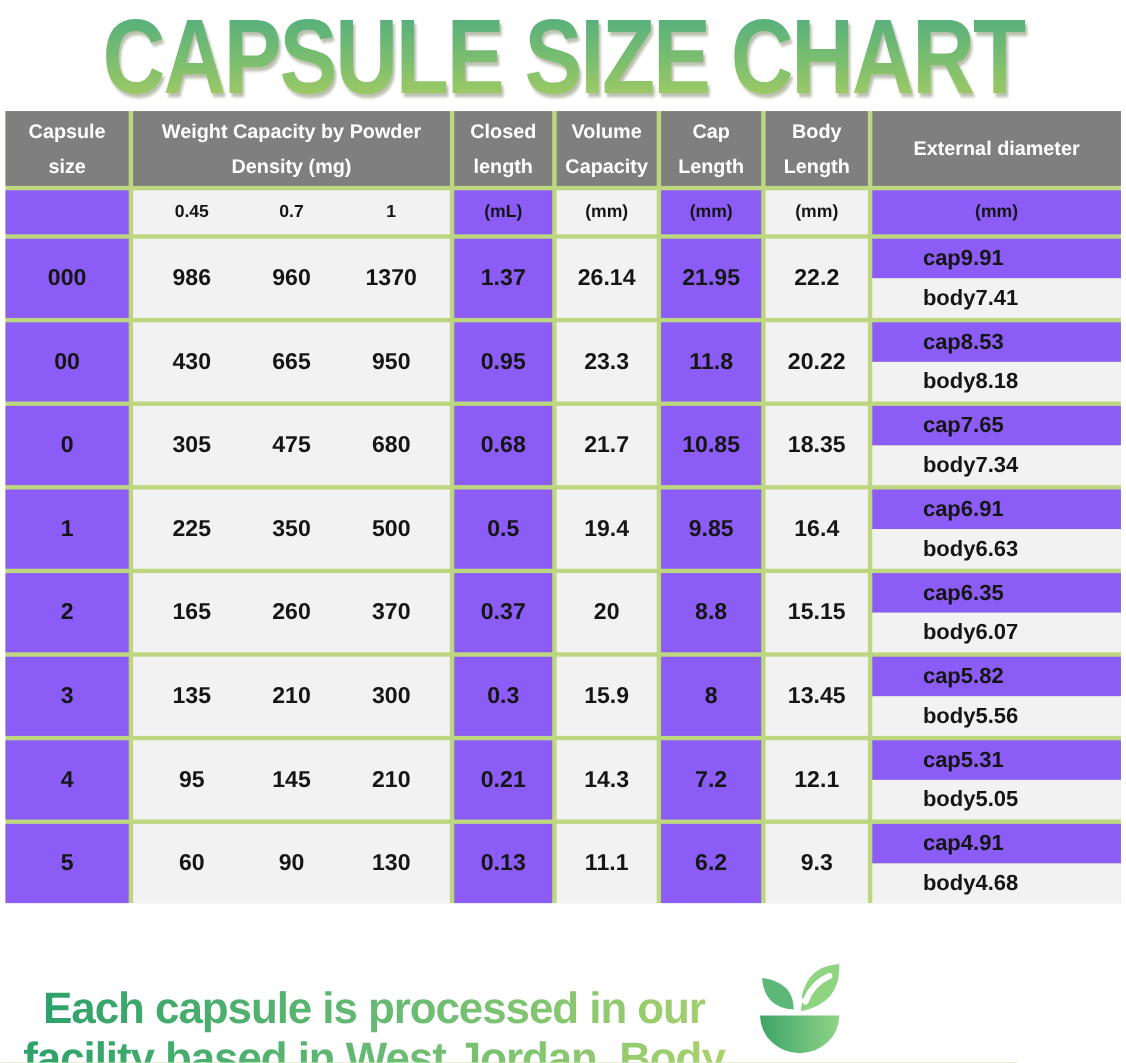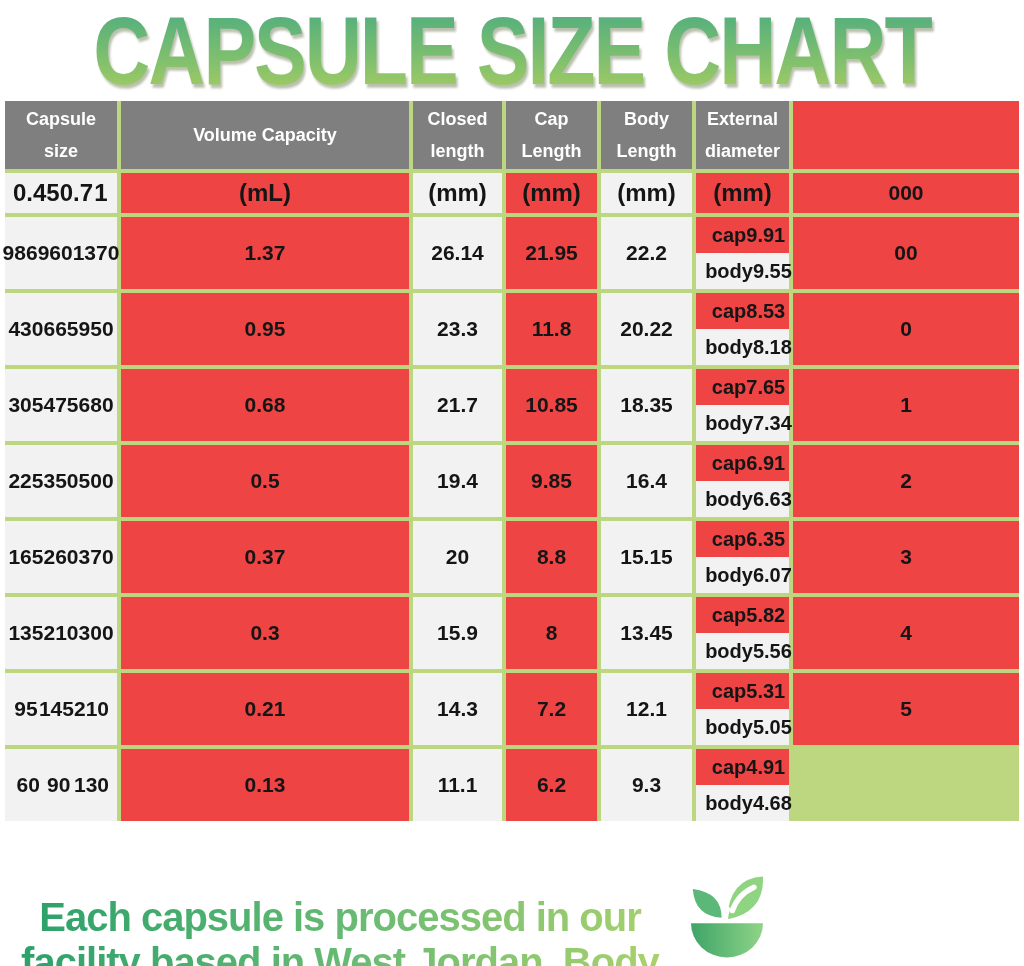--- a/index.html
+++ b/index.html
@@ -26,26 +26,26 @@
   }
   .row{display:contents}
   .c{
     display:flex;align-items:center;justify-content:center;
     font-weight:700;font-size:21px;color:#151515;text-align:center;
   }
   .hd{
     background:#7f7f7f;color:#ffffff;font-size:18px;line-height:1.8;
     padding:0 4px;
   }
-  .g{background:#ef4444}
+  .g{background:#8b5cf6}
   .w{background:#f2f2f2}
-  .u{font-size:24px}
+  .u{font-size:16px}
   .weight3{display:grid;grid-template-columns:1fr 1fr 1fr;align-items:center;justify-items:center;padding:0 8px}
   .ext{flex-direction:column;align-items:stretch;padding:0;background:none}
-  .eh{flex:1;display:flex;align-items:center;justify-content:center;
+  .eh{flex:1;display:flex;align-items:center;justify-content:flex-start;
       padding:0 34px 0 46px;font-weight:700;font-size:20px}
   
   .footer{display:flex;align-items:center;margin:26px 8px 0 14px}
   .note{
     width:652px;text-align:center;
     font-size:40px;font-weight:800;letter-spacing:-1px;line-height:1.12;
     background:linear-gradient(100deg,#2ea26b 5%,#6cbc73 55%,#abd26c 100%);
     -webkit-background-clip:text;background-clip:text;color:transparent;margin-top:48px;
   }
   .brand{display:flex;align-items:center;gap:4px;margin-left:8px}
@@ -53,22 +53,23 @@
   .brand-name{font-size:42px;font-weight:800;color:#232349;letter-spacing:-1px;white-space:nowrap}
 </style>
 </head>
 <body>
 
 <h1 class="title">CAPSULE SIZE CHART</h1>
 
 <div class="tbl">
 
   <div class="c hd">Capsule size</div>
+  <div class="c hd">Weight Capacity by Powder Density (mg)</div>
+  <div class="c hd">Closed length</div>
   <div class="c hd">Volume Capacity</div>
-  <div class="c hd">Closed length</div>
   <div class="c hd">Cap Length</div>
   <div class="c hd">Body Length</div>
   <div class="c hd">External diameter</div>
 
   <div class="c g u"></div>
   <div class="c w u weight3">
     <span>0.45</span>
     <span>0.7</span>
     <span>1</span>
   </div>
@@ -89,21 +90,21 @@
     <div class="c w">26.14</div>
     <div class="c g">21.95</div>
     <div class="c w">22.2</div>
     <div class="c ext">
       <div class="eh g">
         <span>cap</span>
         <span>9.91</span>
       </div>
       <div class="eh w">
         <span>body</span>
-        <span>9.55</span>
+        <span>7.41</span>
       </div>
     </div>
   </div>
 
   <div class="row">
     <div class="c g">00</div>
     <div class="c w weight3">
       <span>430</span>
       <span>665</span>
       <span>950</span>

